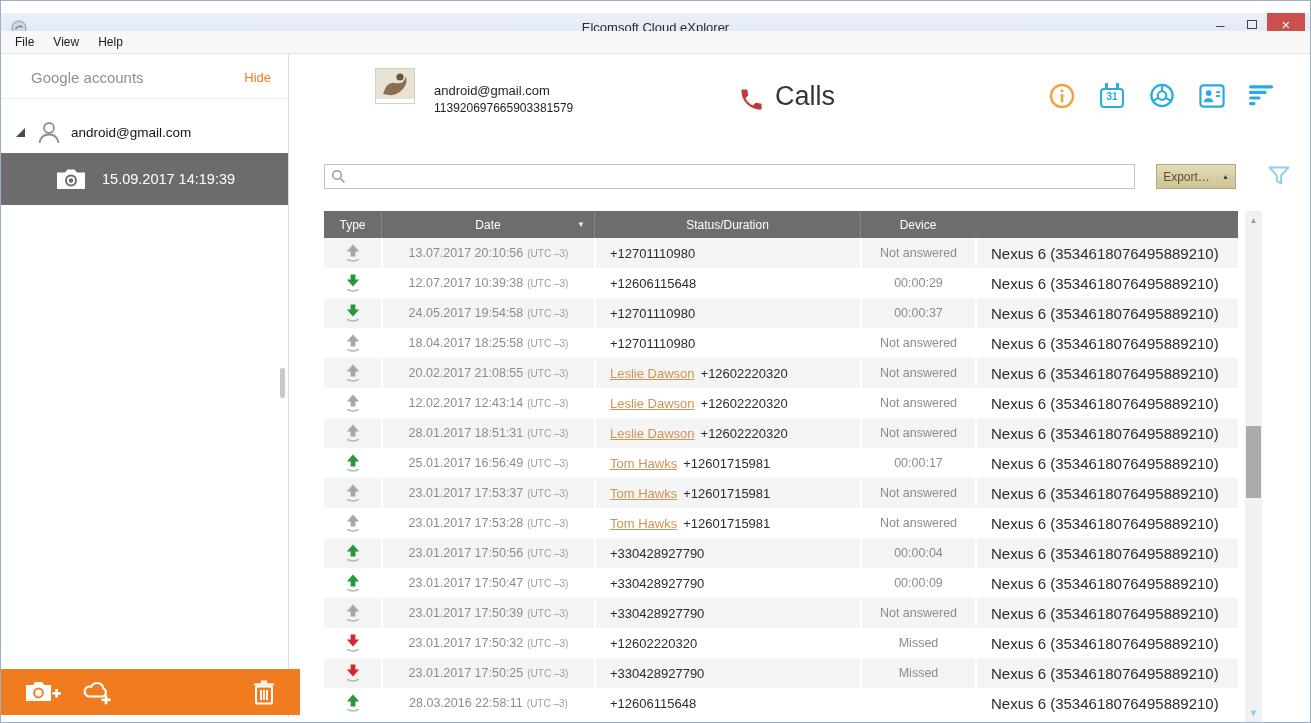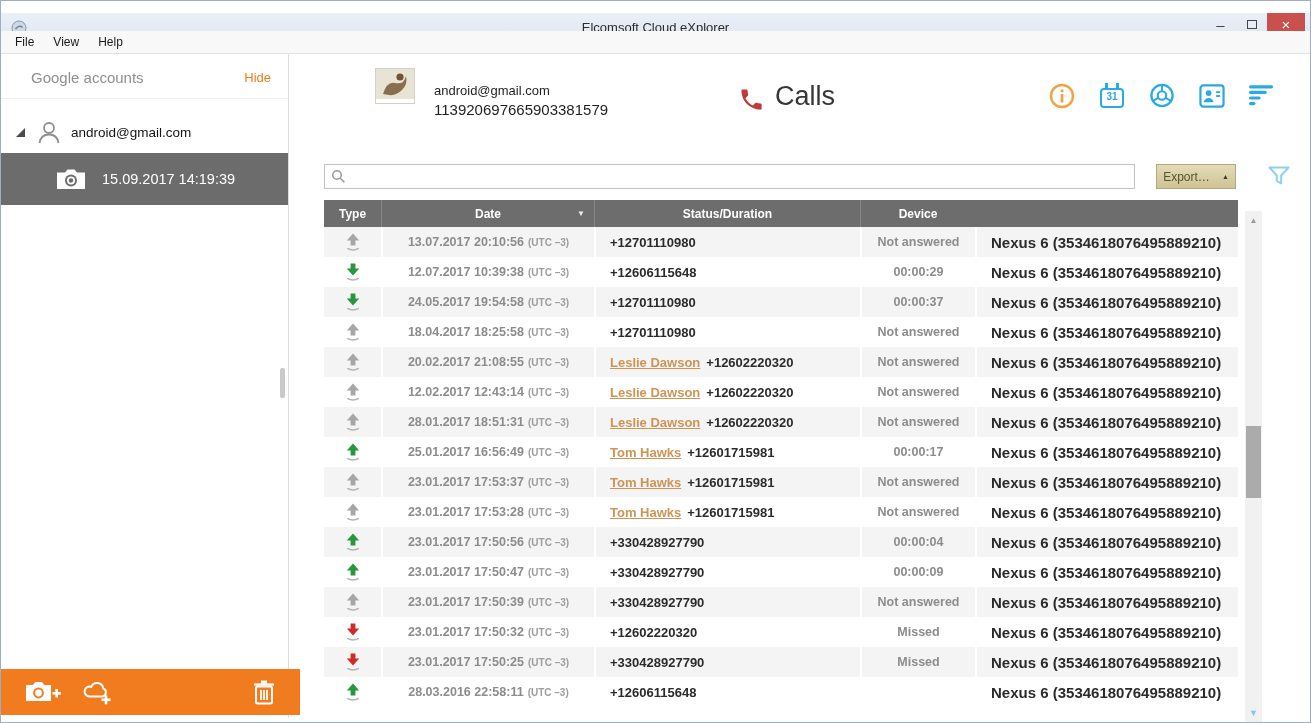--- a/index.html
+++ b/index.html
@@ -43,21 +43,21 @@
   .side-toolbar { position:absolute; left:0; width:299px; top:615px; height:46px; background:#f07c1f;
     display:flex; align-items:center; }
   .side-tool { margin-left:20px; cursor:pointer; display:flex; align-items:center; }
   .side-tool.first { margin-left:24px; }
   .side-tool.trash { margin-left:auto; margin-right:24px; }
 
   
   .main { position:absolute; left:300px; top:53px; right:0; bottom:0; background:#fff; overflow:hidden; }
   .avatar { position:absolute; left:74px; top:14px; border:1px solid #d5d0c4; }
   .acct-email { position:absolute; left:133px; top:29px; font-size:13px; color:#1f1f1f; }
-  .acct-id    { position:absolute; left:133px; top:47px; font-size:15px; color:#1f1f1f; }
+  .acct-id    { position:absolute; left:133px; top:47px; font-size:12px; color:#1f1f1f; }
   .phone-icon { position:absolute; left:437px; top:32px; }
   .section-title { position:absolute; left:474px; top:27px; font-size:27px; color:#363636; }
   .cat-icons { position:absolute; left:748px; top:28px; display:flex; gap:24px; }
   .cat-icon { width:26px; height:27px; display:flex; align-items:center; justify-content:center; cursor:pointer; }
   .cal-icon { width:24px; height:20px; border:2.4px solid #29abe2; border-radius:4px;
     position:relative; margin-top:5px; }
   .cal-icon::before, .cal-icon::after { content:""; position:absolute; top:-7px; width:2.6px;
     height:6px; background:#29abe2; }
   .cal-icon::before { left:3px; } .cal-icon::after { right:3px; }
   .cal-day { position:absolute; left:0; right:0; top:1px; text-align:center; font-size:10px;
@@ -68,21 +68,21 @@
   .search-box svg { margin-left:6px; }
   .search-input { flex:1; border:none; outline:none; font-size:12px; margin-left:6px;
     font-family:"Liberation Sans", sans-serif; }
   .export-btn { position:absolute; left:855px; top:110px; width:80px; height:25px;
     background:linear-gradient(#e4dbb7,#cfc394); border:1px solid #b3a87e; font-size:12px;
     color:#59522f; display:flex; align-items:center; justify-content:center; gap:12px; cursor:pointer; }
   .export-caret { font-size:7px; color:#3c3c3c; }
   .filter-icon { position:absolute; left:967px; top:112px; cursor:pointer; }
 
   
-  .calls-table { position:absolute; left:23px; top:146px; width:914px;font-weight:bold; }
+  .calls-table { position:absolute; left:23px; top:157px; width:914px; }
   .thead { display:grid; grid-template-columns:57px 213px 266px 115px 263px; height:27px;
     background:#6d6d6d; color:#fff; font-size:12px; }
   .th { display:flex; align-items:center; justify-content:center; position:relative; cursor:pointer; }
   .th:not(:first-child) { border-left:1px solid #858585; }
   .sort-arrow { position:absolute; right:9px; top:9px; font-size:8px; color:#ececec; }
   .trow { display:grid; grid-template-columns:57px 213px 266px 115px 263px; height:30px; }
   .trow.shade { background:#f4f4f4; }
   .tc { display:flex; align-items:center; overflow:hidden; white-space:nowrap; }
   .tc:not(:first-child) { border-left:2px solid #fff; }
   .c-type { justify-content:center; }

